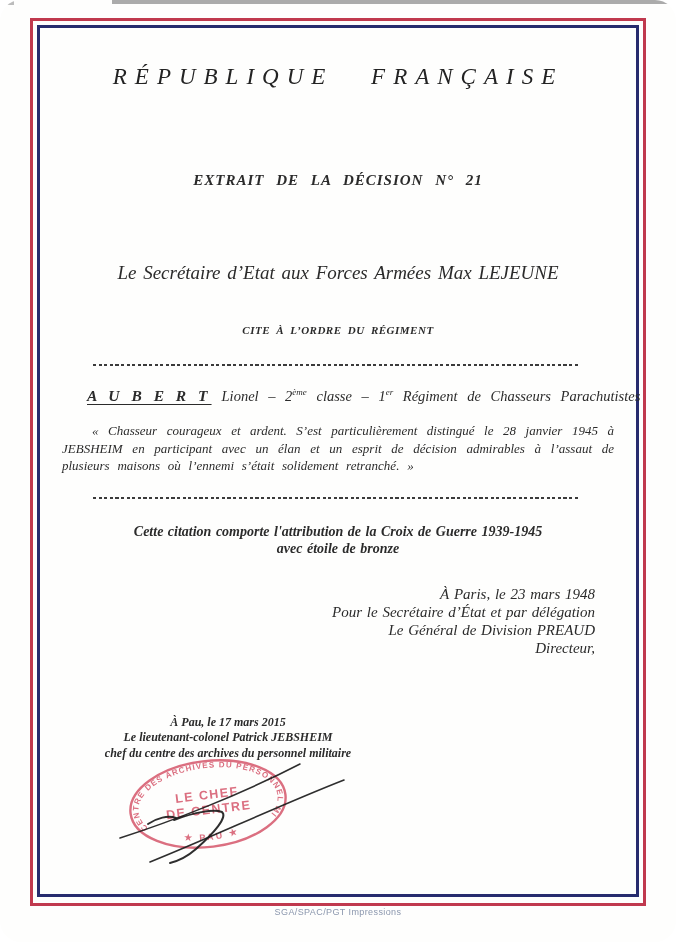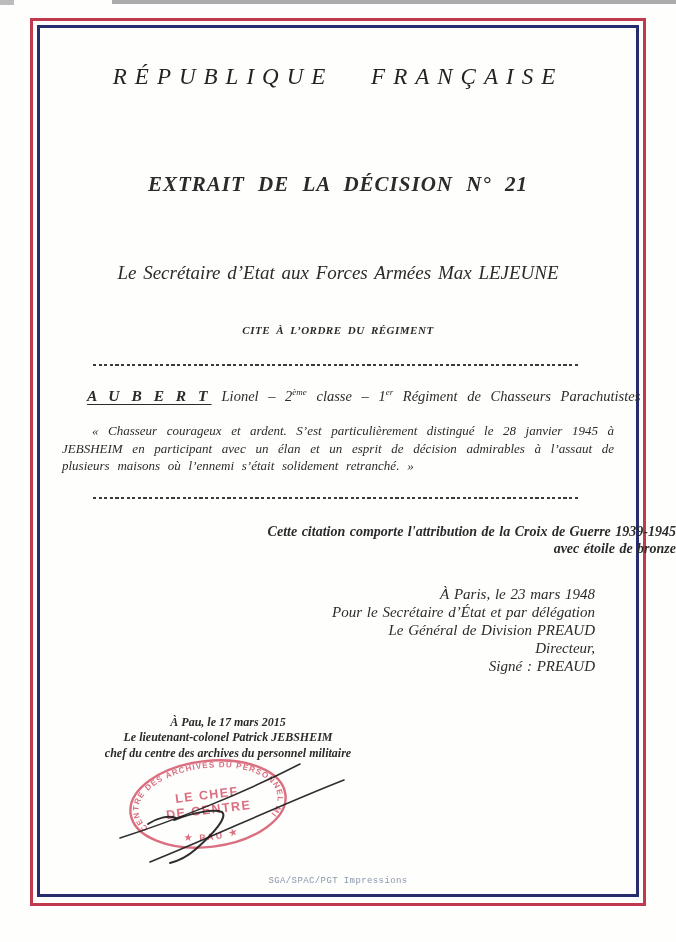--- a/index.html
+++ b/index.html
@@ -10,20 +10,21 @@
     --footer:#8a96ad;
   }
   *{margin:0;padding:0;box-sizing:border-box;}
   html,body{background:#ffffff;}
   body{font-family:"Liberation Serif", serif; color:var(--ink);}
   .page{
     position:relative;
     width:676px;height:942px;
     background:#fefefd;
     overflow:hidden;
+    border-radius:21px;
   }
   
   .scan-strip{position:absolute;top:0;left:112px;width:564px;height:4px;background:#ababab;}
   .scan-nub{position:absolute;top:0;left:0;width:14px;height:5px;background:#bcbcbc;}
 
   
   .frame-red{
     position:absolute;left:30px;top:18px;width:616px;height:888px;
     border:3px solid var(--border-red);
   }
@@ -33,21 +34,21 @@
   }
 
   .abs{position:absolute;}
   .center{left:0;width:676px;text-align:center;}
 
   .doc-title{
     top:64px;font-size:23px;font-style:italic;
     letter-spacing:8px;word-spacing:24px;color:#232323;
   }
   .decision-title{
-    top:172px;font-size:21px;font-style:italic;font-weight:bold;
+    top:172px;font-size:15px;font-style:italic;font-weight:bold;
     letter-spacing:1px;word-spacing:7px;
   }
   .secretary-line{
     top:262px;font-size:19px;font-style:italic;word-spacing:2px;
   }
   .citation-heading{
     top:324px;font-size:11px;font-style:italic;font-weight:bold;
     letter-spacing:0.5px;word-spacing:3px;
   }
   .dashed{
@@ -67,21 +68,20 @@
   .recipient sup{font-size:9px;font-style:italic;}
 
   .citation-par{
     top:422px;left:62px;width:552px;
     font-size:13px;font-style:italic;line-height:17.6px;
     text-align:justify;text-indent:30px;word-spacing:4.5px;
   }
   .award{
     top:523px;font-size:14px;font-style:italic;font-weight:bold;line-height:17px;
     word-spacing:1px;
-    text-align:right;
   }
   .paris-block{
     top:585px;left:255px;width:340px;text-align:right;
     font-size:15px;font-style:italic;line-height:18px;word-spacing:1px;
   }
   .pau-block{
     top:715px;left:58px;width:340px;text-align:center;
     font-size:12px;font-style:italic;font-weight:bold;line-height:15.4px;
   }
 
@@ -89,21 +89,21 @@
   .stamp-ring{fill:none;stroke:var(--stamp);stroke-width:2.4px;}
   .stamp-ink{fill:var(--stamp);}
   .stamp-arc-text{font-family:"Liberation Sans",sans-serif;font-weight:bold;font-size:8px;letter-spacing:1.1px;}
   .stamp-bottom-text{font-family:"Liberation Sans",sans-serif;font-weight:bold;font-size:9px;letter-spacing:2.5px;}
   .stamp-center-text{font-family:"Liberation Sans",sans-serif;font-weight:bold;font-size:12.5px;letter-spacing:1.5px;}
 
   .signature-svg{left:98px;top:746px;}
   .sig-stroke{fill:none;stroke:#1c1c1c;stroke-linecap:round;opacity:.92;}
 
   .footer-line{
-    top:876px;font-family:Liberation Mono, monospace;
+    top:907px;font-family:Liberation Sans, sans-serif;
     font-size:9px;letter-spacing:0.4px;color:var(--footer);
   }
 </style>
 </head>
 <body>
 
 <div class="page">
 
   <div class="scan-strip"></div>
   <div class="scan-nub"></div>
@@ -132,21 +132,20 @@
   <div class="abs center award">
     <div>Cette citation comporte l'attribution de la Croix de Guerre 1939-1945</div>
     <div>avec étoile de bronze</div>
   </div>
 
   <div class="abs paris-block">
     <div>À Paris, le 23 mars 1948</div>
     <div>Pour le Secrétaire d’État et par délégation</div>
     <div>Le Général de Division PREAUD</div>
     <div>Directeur,</div>
-    <div>Signé : PREAUD</div>
   </div>
 
   <div class="abs pau-block">
     <div>À Pau, le 17 mars 2015</div>
     <div>Le lieutenant-colonel Patrick JEBSHEIM</div>
     <div>chef du centre des archives du personnel militaire</div>
   </div>
 
   <svg class="abs stamp-svg" width="196" height="122" viewBox="0 0 196 122" style="mix-blend-mode:multiply;opacity:.85;">
     <g transform="rotate(-7 95 57)">

